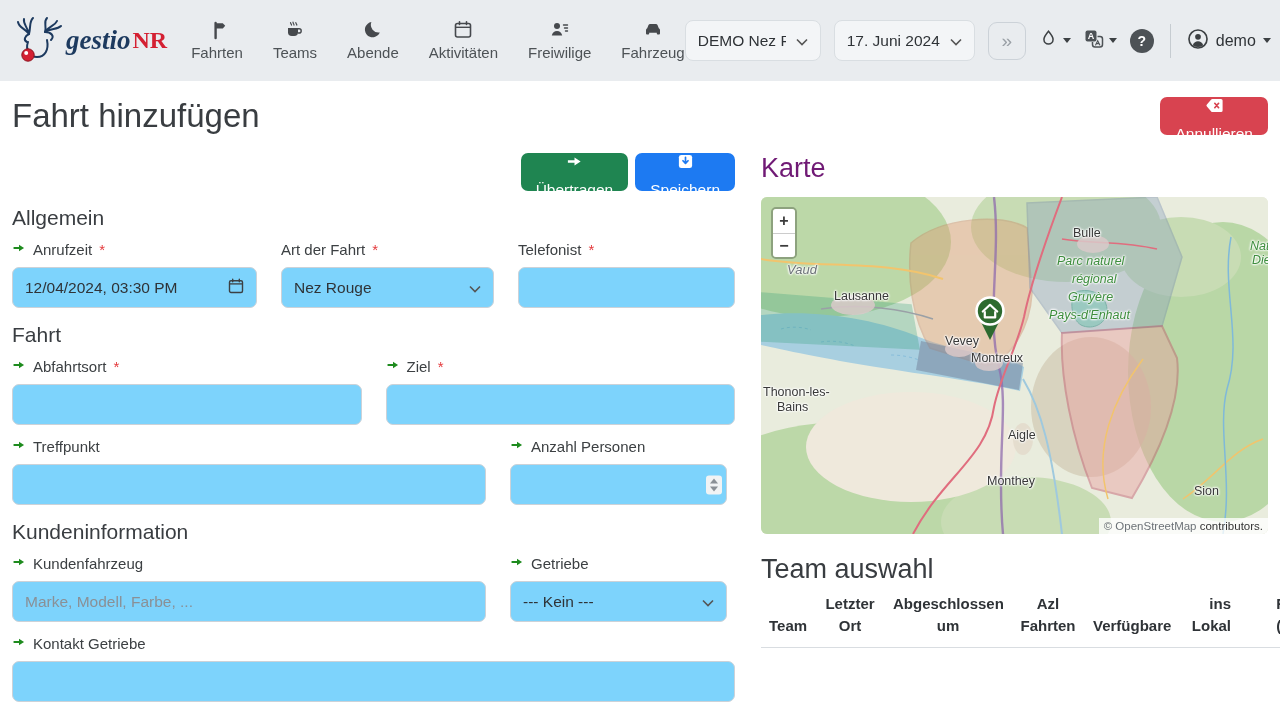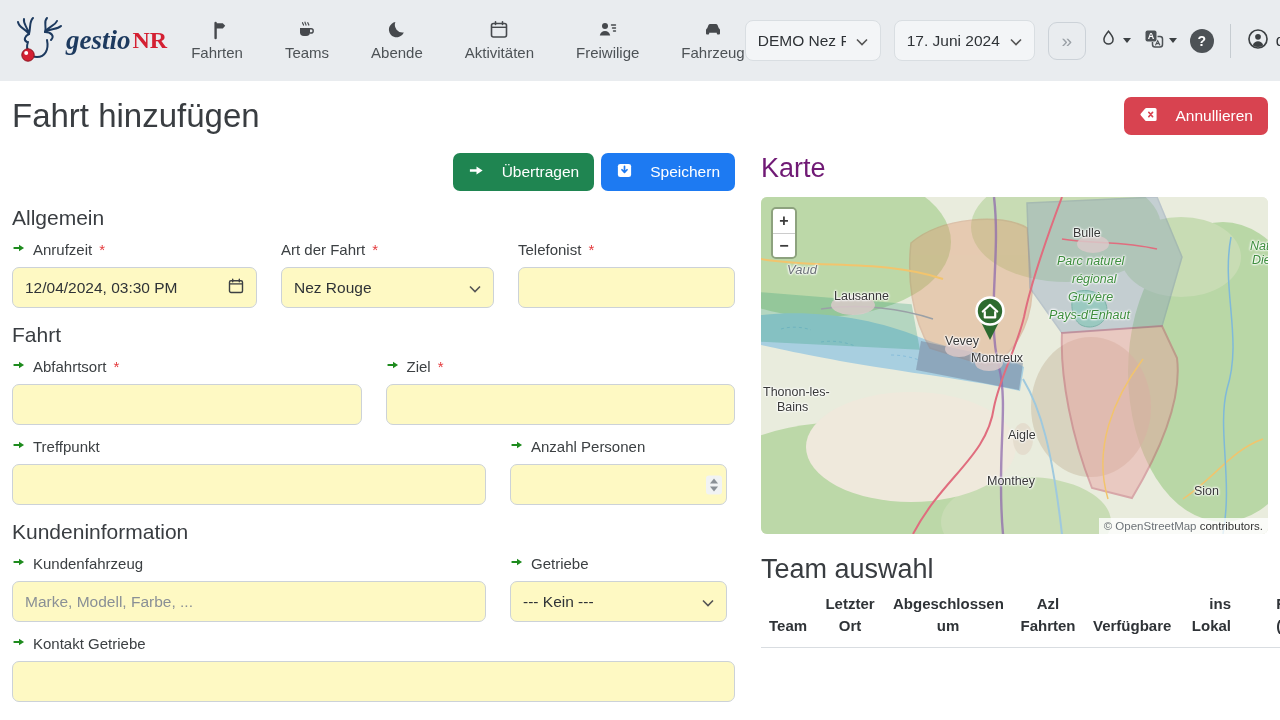--- a/index.html
+++ b/index.html
@@ -8,58 +8,58 @@
     width:1280px; height:720px; overflow:hidden; position:relative;
     background:#fff; color:#3c4043;
     font-family:"Liberation Sans", sans-serif;
   }
 
   
   .navbar { height:81px; background:#e9ecef; display:flex; align-items:center; padding:0 14px; }
   .brand { display:flex; align-items:center; margin-right:24px; cursor:pointer; }
   .brand-gestio { font-family:"Liberation Serif", serif; font-style:italic; font-weight:700; font-size:27px; color:#1d3a5f; }
   .brand-nr { font-family:"Liberation Serif", serif; font-weight:700; font-size:24px; color:#d42032; margin-left:2px; }
-  .nav-items { display:flex; gap:42px; }
+  .nav-items { display:flex; gap:30px; }
   .nav-item { display:flex; flex-direction:column; align-items:center; gap:4px; font-size:15px; color:#4d5256; cursor:pointer; white-space:nowrap; }
   .nav-item svg { display:block; }
   .nav-right { margin-left:auto; display:flex; align-items:center; gap:13px; }
   .nav-select { background:#f3f5f7; border:1px solid #d9dee2; border-radius:8px; height:41px;
     display:flex; align-items:center; gap:10px; padding:0 12px; font-size:15.5px; color:#2f3337; cursor:pointer; }
   .nav-select .val { white-space:nowrap; overflow:hidden; }
   .val-org { max-width:88px; }
   .fwd-btn { width:38px; height:38px; border:1px solid #ccd2d8; border-radius:9px; background:transparent;
     color:#9aa0a6; font-size:19px; display:flex; align-items:center; justify-content:center; cursor:pointer; font-family:inherit; }
   .icon-dd { display:flex; align-items:center; gap:5px; cursor:pointer; }
   .caret { width:0; height:0; border-left:4px solid transparent; border-right:4px solid transparent; border-top:5px solid #3c4043; }
   .help-btn { width:24px; height:24px; border-radius:50%; background:#4d5256; color:#fff; font-weight:700;
     font-size:14px; display:flex; align-items:center; justify-content:center; cursor:pointer; border:none; font-family:inherit; }
   .v-divider { width:1px; height:34px; background:#c6ccd1; margin:0 3px; }
   .user-menu { display:flex; align-items:center; gap:7px; font-size:16px; color:#2f3337; cursor:pointer; }
 
   
   main { position:relative; padding:16px 12px 0 12px; }
   .page-header { display:flex; justify-content:space-between; align-items:flex-start; height:56px; }
   h1 { margin:0; font-size:33px; font-weight:400; color:#393d41; }
-  .btn { display:inline-flex; align-items:center; gap:17px; border:none; border-radius:7px; color:#fff;
-    font-size:15.5px; height:38px; padding:0 15px; cursor:pointer; font-family:inherit; white-space:nowrap; }
+  .btn { display:inline-flex; align-items:center; gap:7px; border:none; border-radius:7px; color:#fff;
+    font-size:15.5px; height:38px; padding:0 15px; cursor:pointer; font-family:inherit; white-space:nowrap;flex-direction:column; }
   .btn-danger  { background:#d84350; }
   .btn-success { background:#1f8551; }
   .btn-primary { background:#1d7af2; }
 
   .columns { display:flex; gap:26px; }
   .left-col { width:723px; flex:none; }
   .right-col { width:508px; flex:none; }
 
   .actions-row { display:flex; justify-content:flex-end; gap:7px; }
   h2.sec { font-size:21px; font-weight:400; color:#393d41; margin:15px 0 11px; }
   .form-row { display:flex; gap:24px; margin-bottom:13px; }
   .field { display:flex; flex-direction:column; }
   .flabel { display:flex; align-items:center; gap:7px; font-size:15px; color:#3c4043; margin-bottom:9px; }
   .req { color:#e4393c; }
-  .control { height:41px; border:1px solid #ccd2d8; border-radius:7px; background:#fef9c3;
+  .control { height:41px; border:1px solid #ccd2d8; border-radius:7px; background:#7dd3fc;
     display:flex; align-items:center; justify-content:space-between; padding:0 12px; font-size:15.5px; color:#2f3337; }
   input.control { display:block; width:100%; outline:none; font-family:inherit; }
   input.control::placeholder { color:#8a9096; }
   .select { cursor:pointer; }
   .w-anruf { width:245px; } .w-art { width:213px; } .w-tel { width:217px; }
   .w-half { width:350px; } .w-wide { width:474px; } .w-small { width:217px; } .w-full { width:723px; }
   .num-wrap { position:relative; }
   .num-wrap input { padding-right:30px; }
   .spinner { position:absolute; right:5px; top:50%; transform:translateY(-50%); background:#f1f3f4;
     border-radius:3px; padding:3px 4px; display:flex; flex-direction:column; gap:3px; cursor:pointer; }

